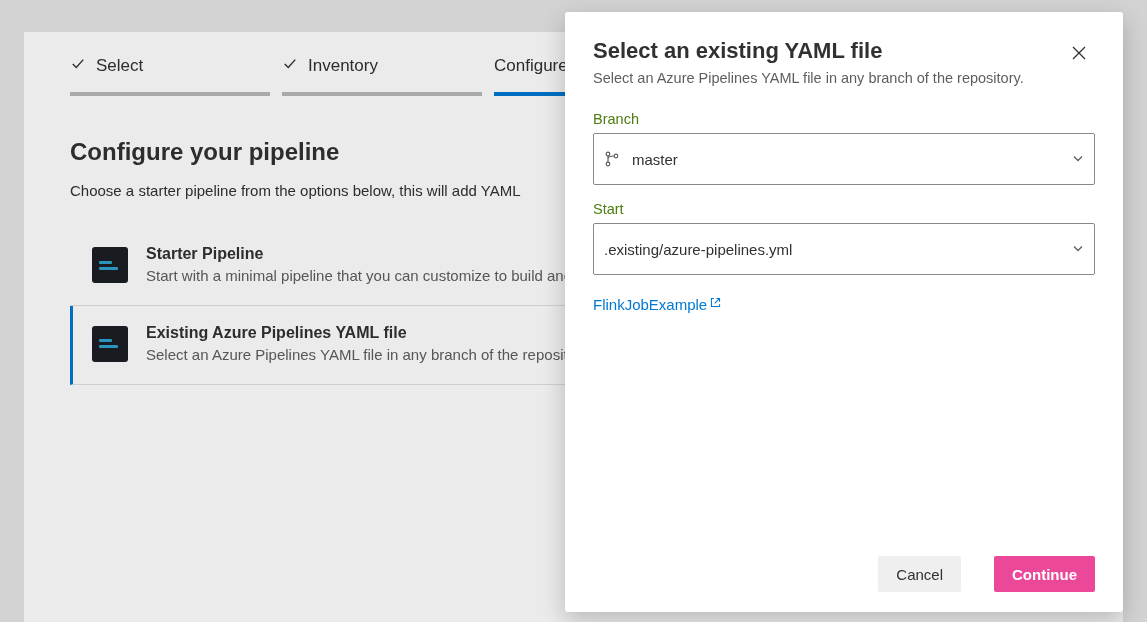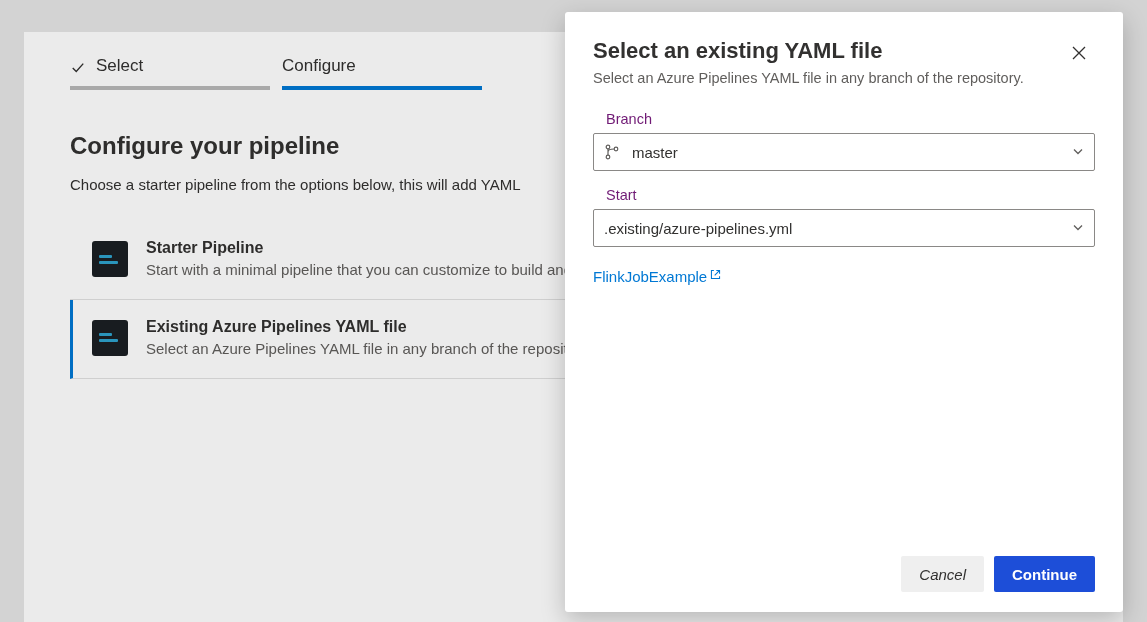--- a/index.html
+++ b/index.html
@@ -25,23 +25,23 @@
       background: #fff;
       padding: 24px 46px;
     }
     .wizard-steps {
       display: flex;
       gap: 12px;
       margin-bottom: 42px;
     }
     .wizard-step {
       display: flex;
-      align-items: flex-end;
+      align-items: flex-start;
       gap: 10px;
-      padding-bottom: 10px;
+      padding-bottom: 16px;
       border-bottom: 4px solid #b8b8b8;
       width: 200px;
       color: #323130;
       font-size: 17px;
       cursor: pointer;
     }
     .wizard-step.active {
       border-bottom-color: #0078d4;
       font-weight: 400;
     }
@@ -151,28 +151,27 @@
       align-items: center;
       justify-content: center;
       cursor: pointer;
       background: none;
       border: none;
       color: #323130;
     }
     .form-field { margin-bottom: 16px; }
     .form-label {
       font-size: 14.5px;
-      color: #701a75;
+      color: #4d7c0f;
       margin-bottom: 6px;
       display: block;
-      margin-left: 13px;
     }
     .form-select {
       width: 100%;
-      height: 38px;
+      height: 52px;
       border: 1px solid #8a8886;
       border-radius: 2px;
       background: #fff;
       display: flex;
       align-items: center;
       padding: 0 10px;
       cursor: pointer;
       position: relative;
       font-size: 15px;
       color: #323130;
@@ -213,40 +212,48 @@
       padding: 0 18px;
       border: none;
       border-radius: 2px;
       font-size: 15px;
       cursor: pointer;
       font-family: inherit;
     }
     .btn-secondary {
       background: #efefef;
       color: #323130;
-      font-style: italic;
     }
     .btn-primary {
-      background: #1d4ed8;
+      background: #ec4899;
       color: #fff;
       font-weight: 600;
+      margin-left: 23px;
     }
   </style>
 </head>
 <body>
 
 <div class="main-page">
   <div class="wizard-steps">
     <div class="wizard-step">
       <span class="check">
         <svg width="14" height="14" viewBox="0 0 16 16">
             <path d="M2 8 L6 12 L14 3" stroke="#323130" stroke-width="1.6" fill="none"></path>
           </svg>
       </span>
       <span>Select</span>
+    </div>
+    <div class="wizard-step">
+      <span class="check">
+        <svg width="14" height="14" viewBox="0 0 16 16">
+            <path d="M2 8 L6 12 L14 3" stroke="#323130" stroke-width="1.6" fill="none"></path>
+          </svg>
+      </span>
+      <span>Inventory</span>
     </div>
     <div class="wizard-step active">
       <span>Configure</span>
     </div>
   </div>
 
   <h1 class="page-heading">Configure your pipeline</h1>
   <p class="page-subtext">Choose a starter pipeline from the options below, this will add YAML</p>
 
   <div class="option-list">

